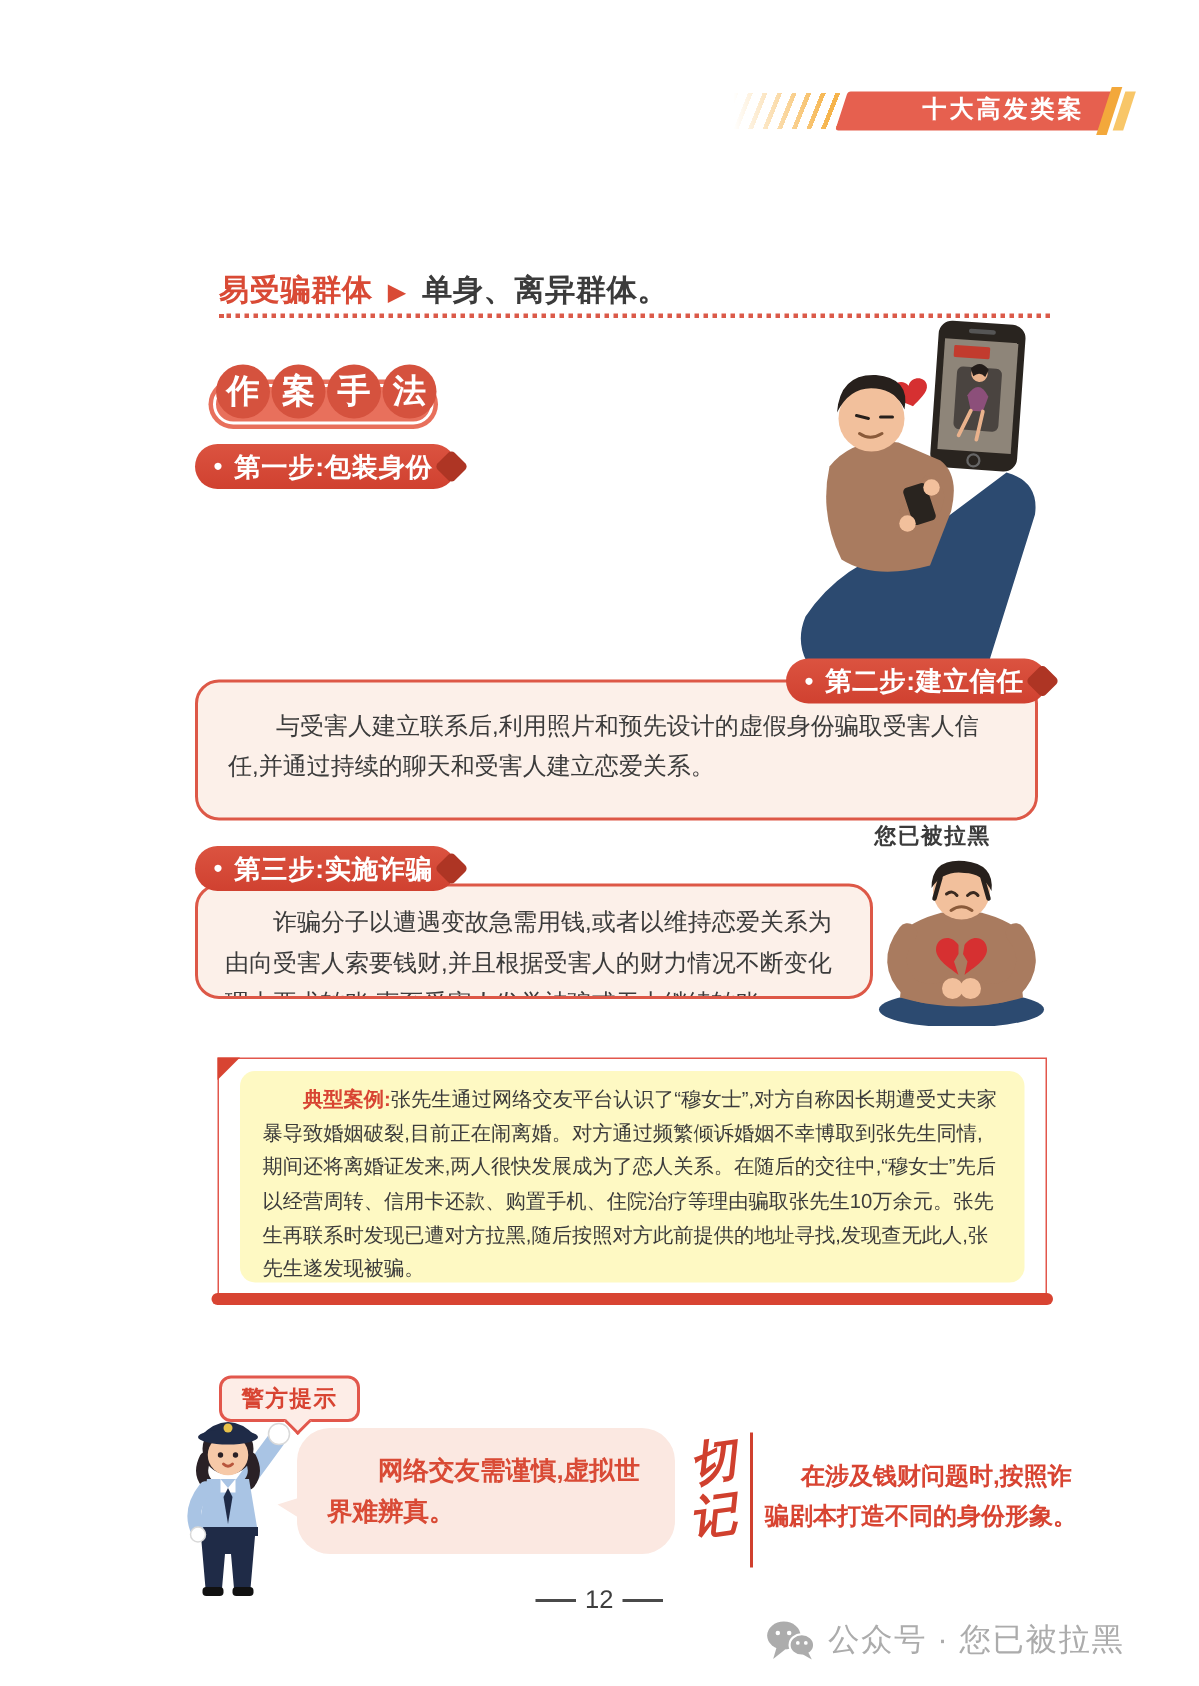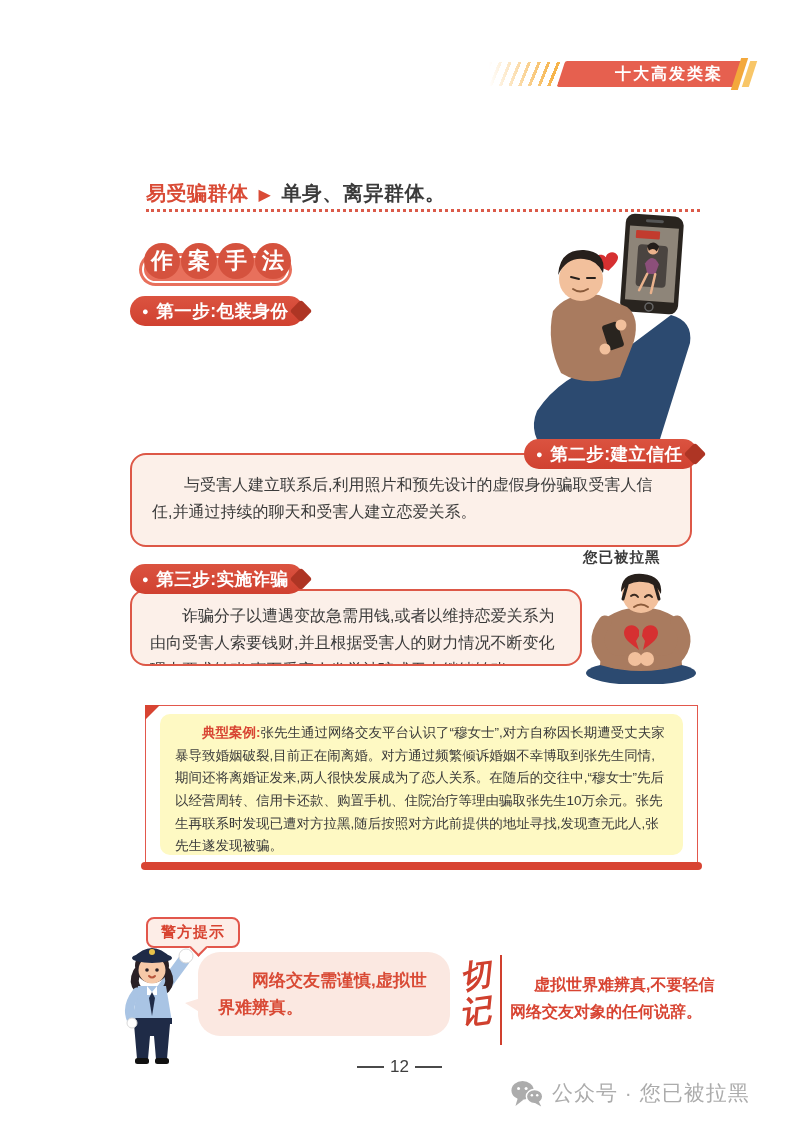--- a/index.html
+++ b/index.html
@@ -232,21 +232,21 @@
     <circle cx="34" cy="93" r="5" fill="#fff" stroke="#D9D9D9" stroke-width="1"></circle>
   </svg>
 
   <div class="tip-bubble">网络交友需谨慎,虚拟世界难辨真。</div>
 
   <div class="remember">
     <span>切</span>
     <span>记</span>
   </div>
   <div class="tip-divider"></div>
-  <div class="tip-reminder">虚拟世界难辨真,不要轻信网络交友对象的任何说辞。</div>
+  <div class="tip-reminder">在涉及钱财问题时,按照诈骗剧本打造不同的身份形象。</div>
 
   <div class="page-number">
     <span class="page-line"></span>
     <span>12</span>
     <span class="page-line"></span>
   </div>
 
   <div class="watermark">
     <svg width="32" height="27" viewBox="0 0 36 30" aria-hidden="true">
       <ellipse cx="13" cy="11.5" rx="12.5" ry="10.5" fill="#ACACAC"></ellipse>

